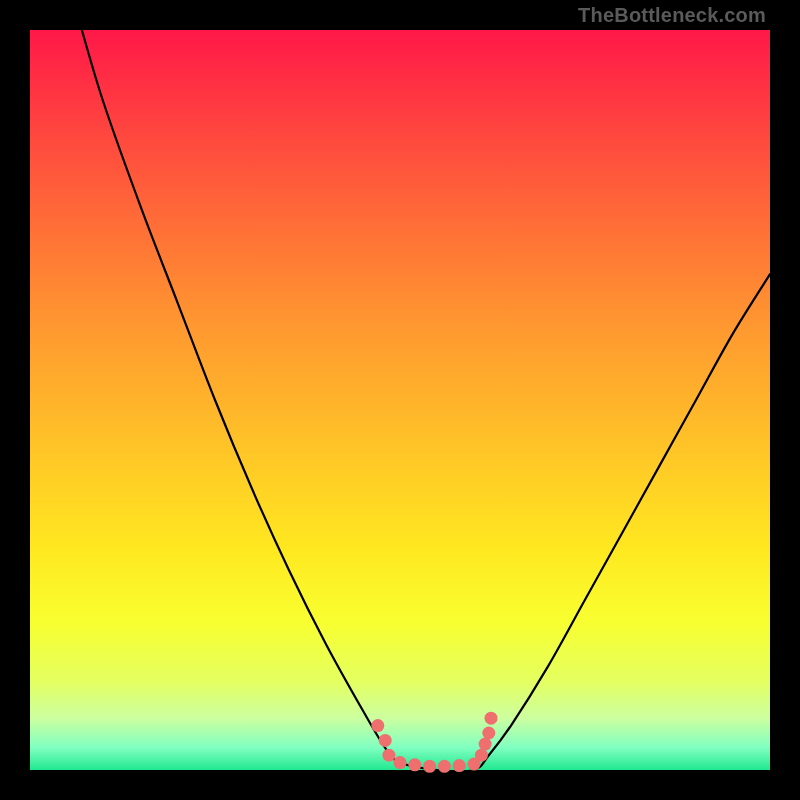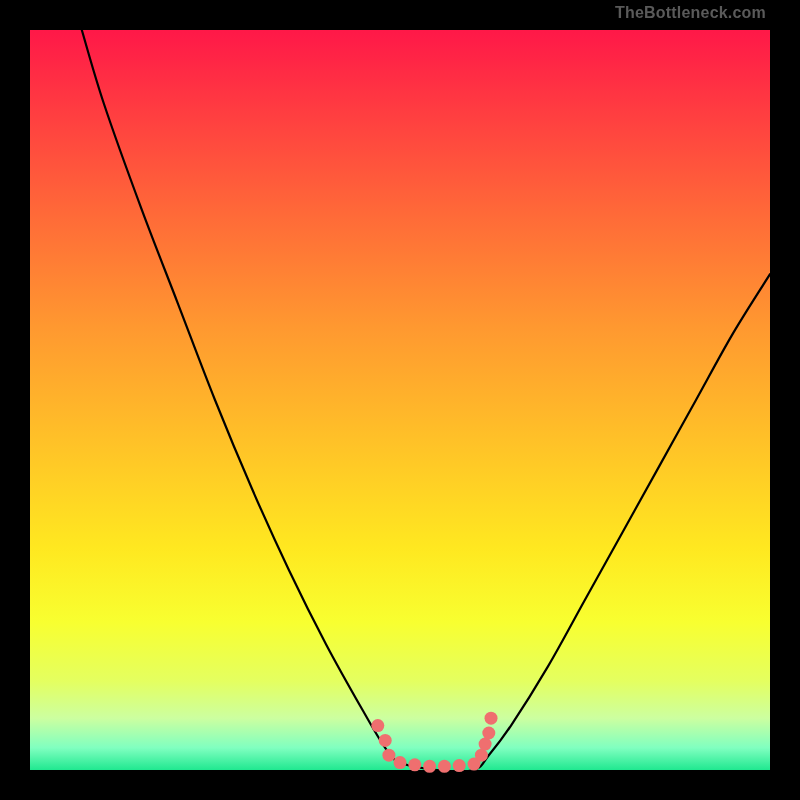--- a/index.html
+++ b/index.html
@@ -36,21 +36,21 @@
       #ccffa0 93%,
       #80ffc0 97%,
       #20e890 100%
     );
   }
   .watermark {
     position: absolute;
     right: 34px;
     top: 4px;
     font-family: Arial, Helvetica, sans-serif;
-    font-size: 16px;
+    font-size: 20px;
     font-weight: 600;
     color: #5a5a5a;
     letter-spacing: 0.2px;
   }
   svg.curve {
     position: absolute;
     left: 0;
     top: 0;
     width: 740px;
     height: 740px;

